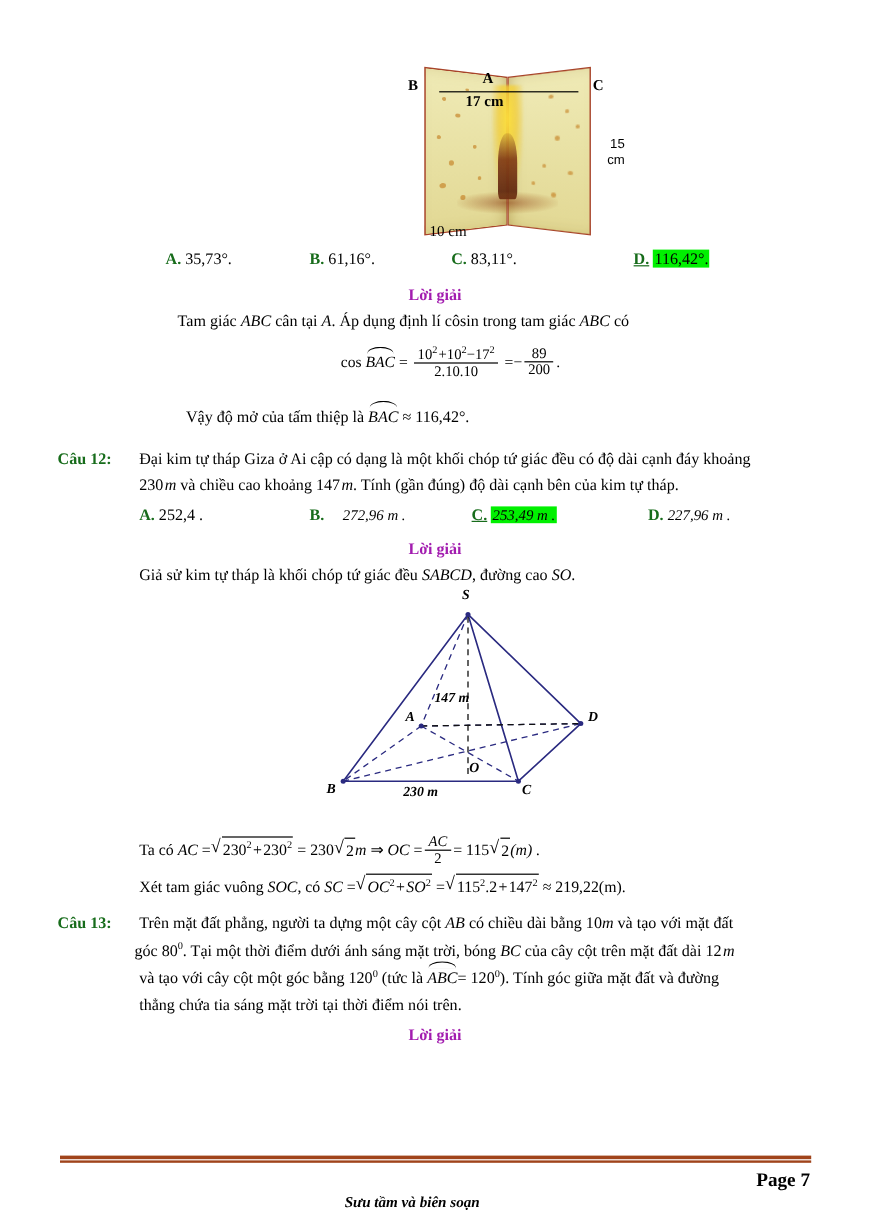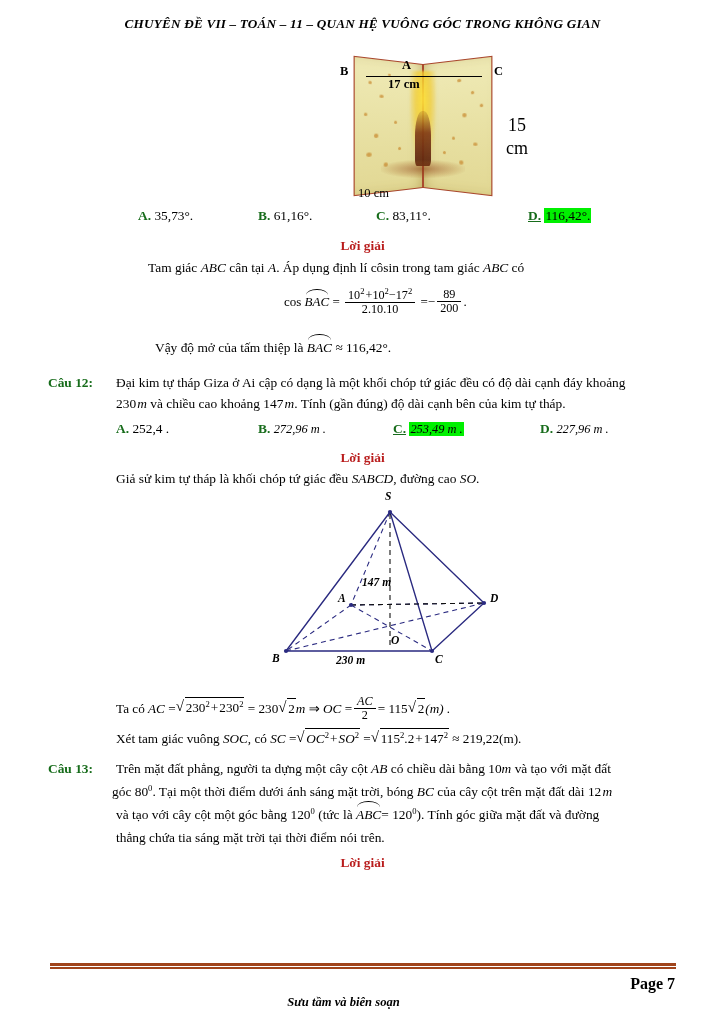--- a/index.html
+++ b/index.html
@@ -67,32 +67,32 @@
   }
   .lbl{ position:absolute; font-family:"Liberation Serif", serif; font-weight:bold; font-size:12.5px; color:#000; }
   .lbl-B{ left:22px; top:10px; }
   .lbl-A{ left:84px; top:4px; }
   .lbl-C{ left:176px; top:10px; }
   .seg-17{
     position:absolute; left:48px; top:22px; width:116px; height:0;
     border-top:1.4px solid #000;
   }
   .txt-17{ position:absolute; left:70px; top:23px; font-weight:bold; font-size:12.5px; font-family:"Liberation Serif",serif;}
-  .txt-15{ position:absolute; left:188px; top:60px; font-size:18px; font-family:Liberation Serif, serif; line-height:1.25; text-align:center;}
+  .txt-15{ position:absolute; left:188px; top:60px; font-size:11px; font-family:Liberation Sans, sans-serif; line-height:1.25; text-align:right;}
   .txt-10{ position:absolute; left:40px; top:132px; font-size:12.5px; font-family:"Liberation Serif",serif;}
 
   
   .abs{ position:absolute; font-size:13.4px; line-height:1.45; }
   .serif{ font-family:"Liberation Serif", serif; }
   .grnb{ color:#176c1b; font-weight:bold; }
   .mi{ font-style:italic; }
   .hl{ background:#00f000; padding:0 1px; }
   .ul{ text-decoration:underline; }
 
-  .loigiai{ position:absolute; width:725px; text-align:center; color:#b91c1c; font-weight:bold; font-size:13.4px; font-family:"Liberation Serif",serif;}
+  .loigiai{ position:absolute; width:725px; text-align:center; color:#a21caf; font-weight:bold; font-size:13.4px; font-family:"Liberation Serif",serif;}
 
   
   .optrow{ position:absolute; left:0; width:655px; height:20px; font-size:13.4px; }
   .opt{ position:absolute; white-space:nowrap; }
 
   
   .frac{ display:inline-block; vertical-align:middle; text-align:center; line-height:1.08; margin:0 2px; position:relative; top:-1px;}
   .frac .num{ display:block; padding:0 3px; font-size:12.2px;}
   .frac .den{ display:block; border-top:1.1px solid #000; padding:0 3px; font-size:12.2px;}
   sup{ font-size:8.6px; vertical-align:super; }
@@ -121,21 +121,20 @@
   .rule-b{ height:1.2px; background:#a0441b; margin-top:1.4px; }
   .pageno{ position:absolute; right:50px; top:975px; font-weight:bold; font-size:16px; font-family:"Liberation Serif",serif; }
   .footnote{ position:absolute; left:0; top:995px; width:687px; text-align:center;
              font-weight:bold; font-style:italic; font-size:12.6px; font-family:"Liberation Serif",serif;}
 </style>
 </head>
 <body>
 
 <div class="page">
 
-  <div class="doc-header">CHUYÊN ĐỀ VII – TOÁN – 11  – QUAN HỆ VUÔNG GÓC TRONG KHÔNG GIAN</div>
 
   <div class="card-fig">
     <div class="card-photo">
       <div class="card-leaf card-left">
         <span class="spk" style="left:18%;top:16%;width:3px;height:3px;"></span>
         <span class="spk" style="left:34%;top:26%;width:4px;height:3px;"></span>
         <span class="spk" style="left:12%;top:40%;width:3px;height:3px;"></span>
         <span class="spk" style="left:46%;top:10%;width:3px;height:2px;"></span>
         <span class="spk" style="left:26%;top:56%;width:4px;height:4px;"></span>
         <span class="spk" style="left:55%;top:46%;width:3px;height:3px;"></span>
@@ -228,21 +227,21 @@
     <span>147</span> <span class="mi">m</span><span>. Tính (gần đúng) độ dài cạnh bên của kim tự tháp.</span>
   </div>
 
   <div class="optrow serif" style="top:421px;">
     <span class="opt" style="left:116px;">
       <span class="grnb">A.</span>
       <span>252,4 .</span>
     </span>
     <span class="opt" style="left:258px;">
       <span class="grnb">B.</span>
-      <span class="mi" style="font-size:12.4px;">272,96 m .</span>
+      <span class="mi" style="font-size:12.4px;margin-left:12px;">272,96 m .</span>
     </span>
     <span class="opt" style="left:393px;">
       <span class="grnb ul">C.</span>
       <span class="hl mi" style="font-size:12.4px;">253,49 m .</span>
     </span>
     <span class="opt" style="left:540px;">
       <span class="grnb">D.</span>
       <span class="mi" style="font-size:12.4px;">227,96 m .</span>
     </span>
   </div>

